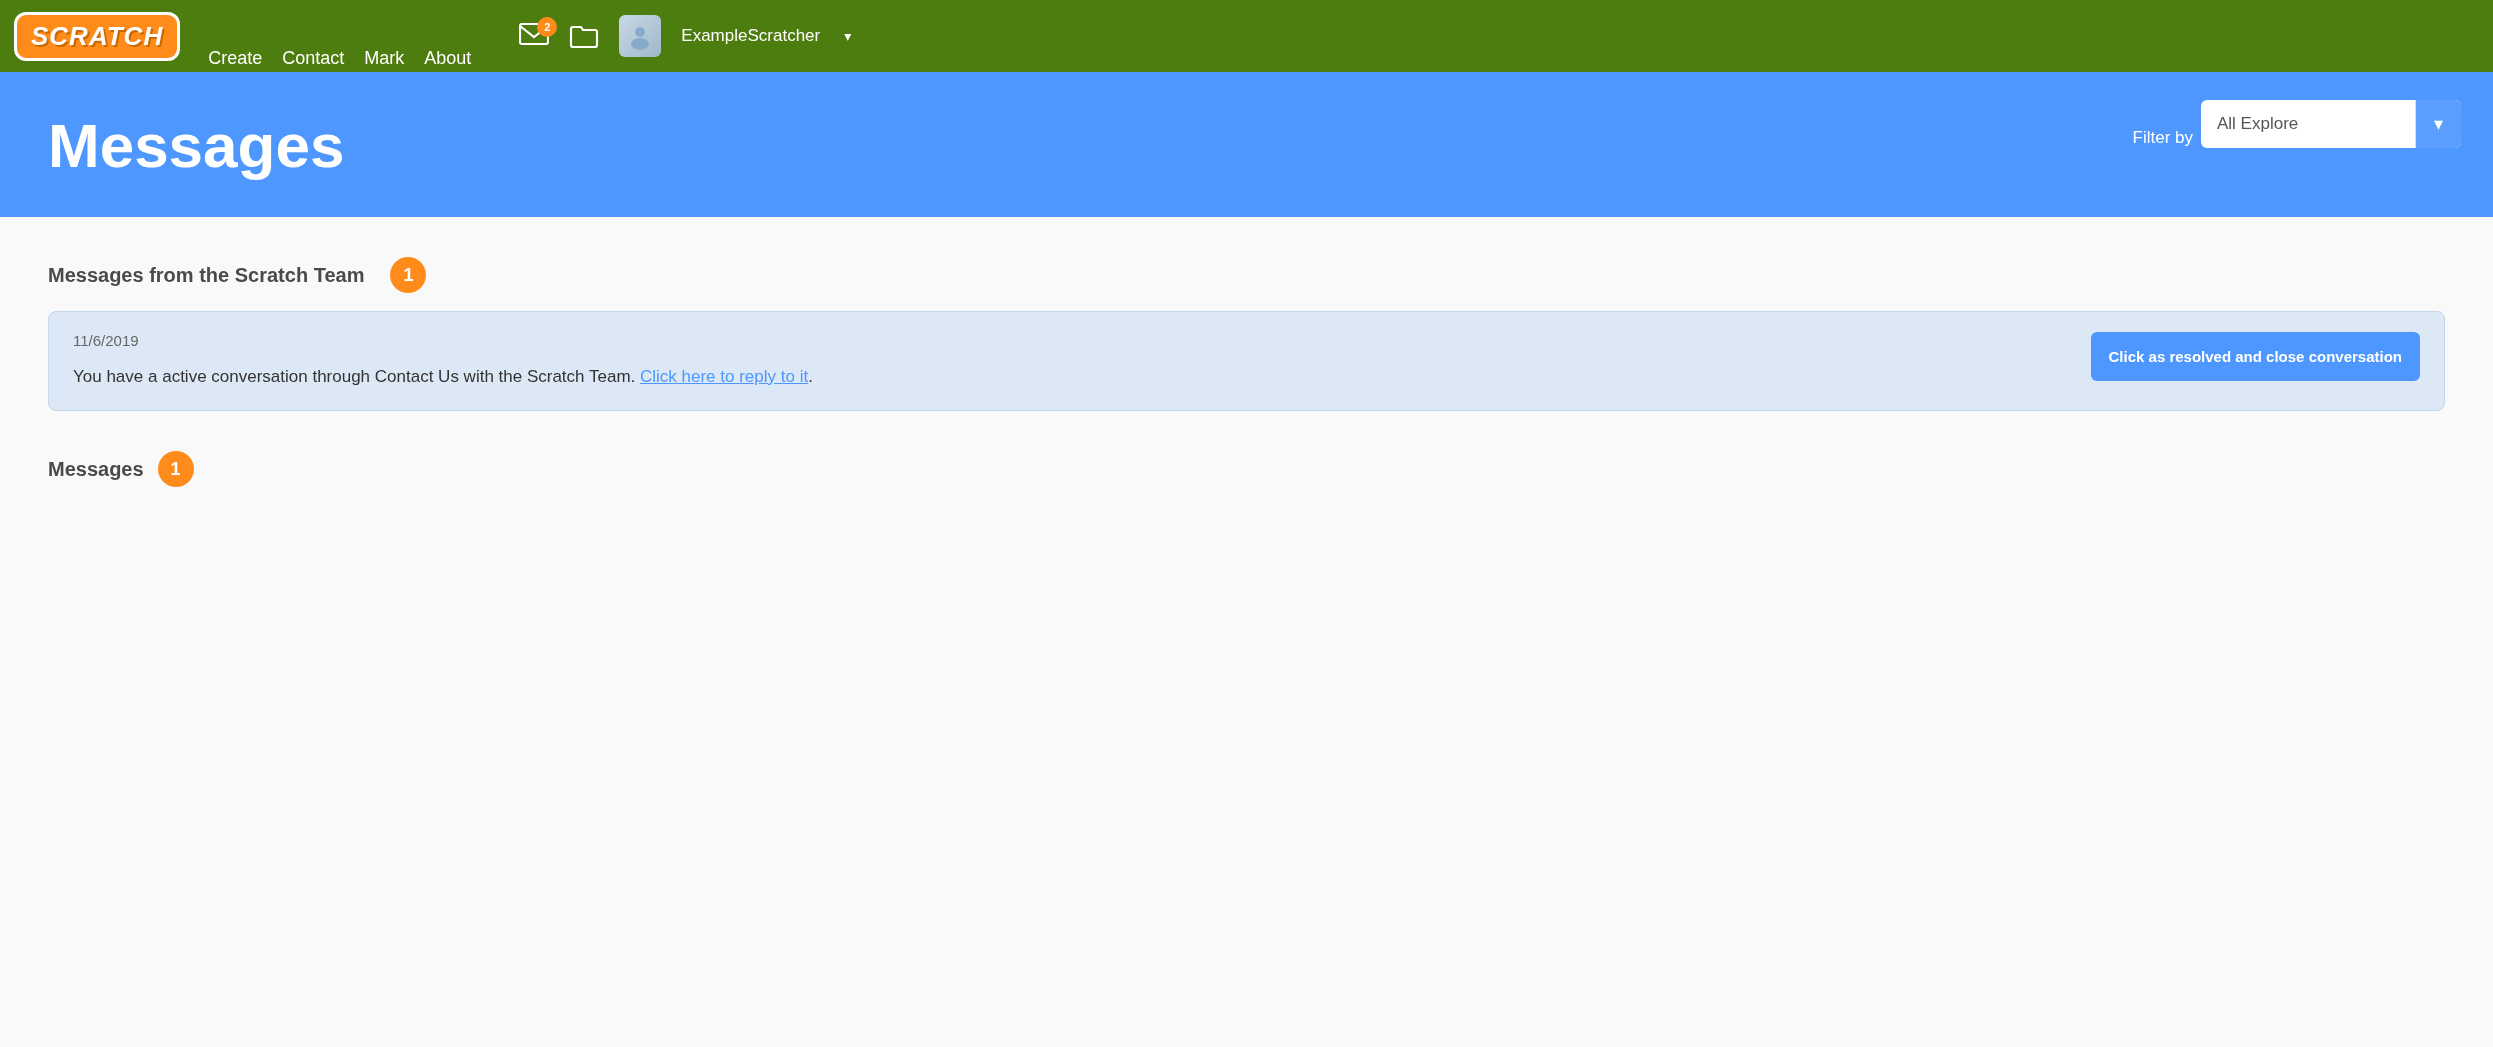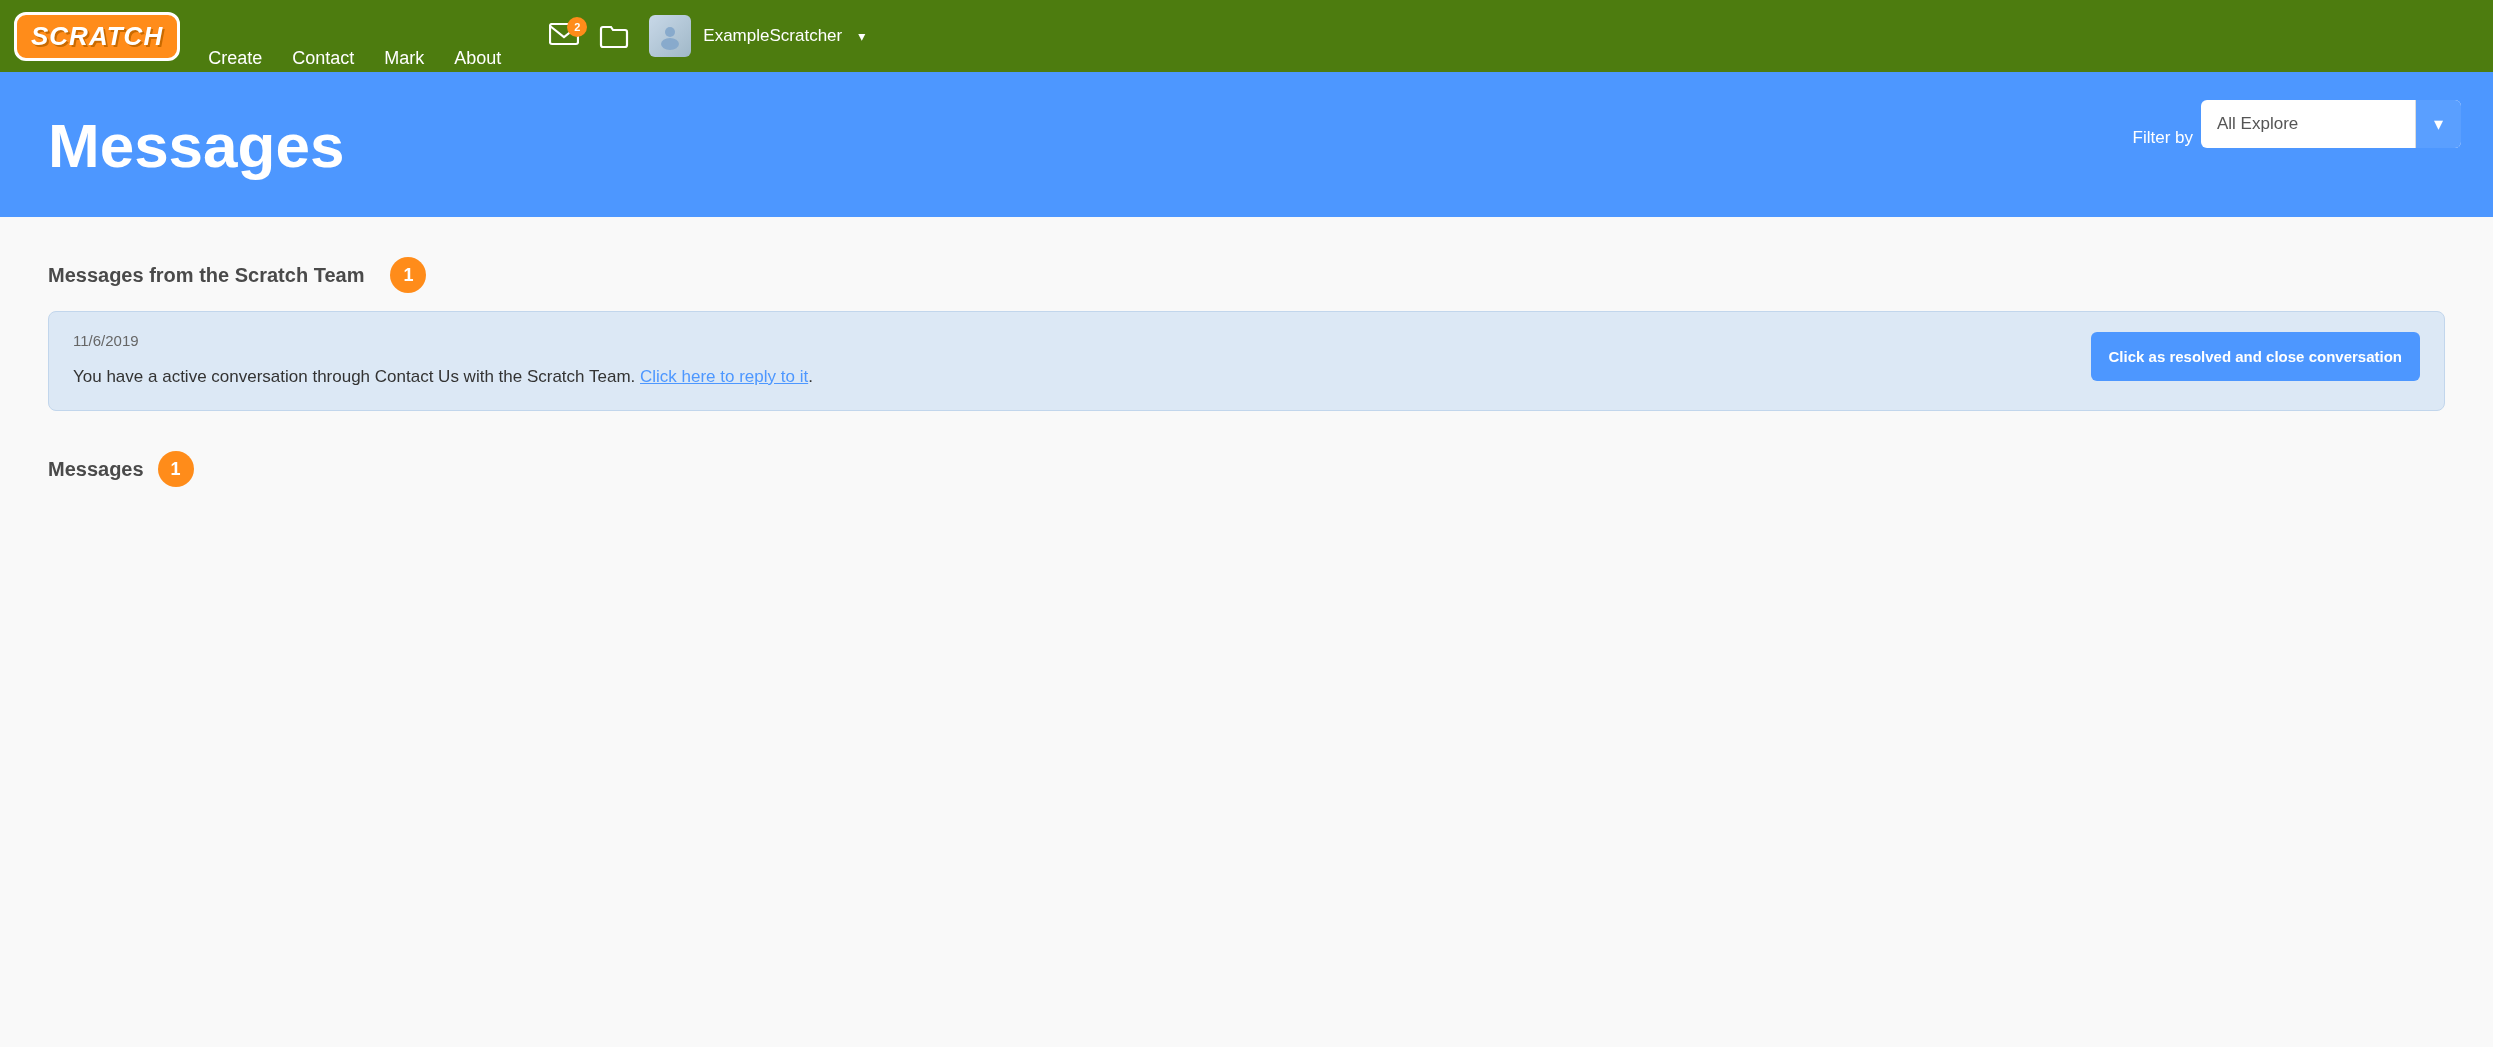--- a/index.html
+++ b/index.html
@@ -24,21 +24,21 @@
       font-style: italic;
       letter-spacing: 1px;
       text-shadow: 2px 2px 0 #c96a00;
       border: 3px solid #fff;
       margin-right: 28px;
       cursor: pointer;
       user-select: none;
     }
     .nav-links {
       display: flex;
-      gap: 30px;
+      gap: 20px;
       margin-right: 24px;
       margin-top: 44px;
     }
     .nav-link {
       color: white;
       font-size: 18px;
       font-weight: 500;
       text-decoration: none;
       cursor: pointer;
     }
@@ -93,21 +93,21 @@
       border-radius: 50%;
       width: 20px;
       height: 20px;
       display: flex;
       align-items: center;
       justify-content: center;
     }
     .user-section {
       display: flex;
       align-items: center;
-      gap: 12px;
+      gap: 20px;
       cursor: pointer;
       color: white;
       font-size: 17px;
       font-weight: 500;
     }
     .user-avatar {
       width: 42px;
       height: 42px;
       border-radius: 6px;
       background: #aaa;

